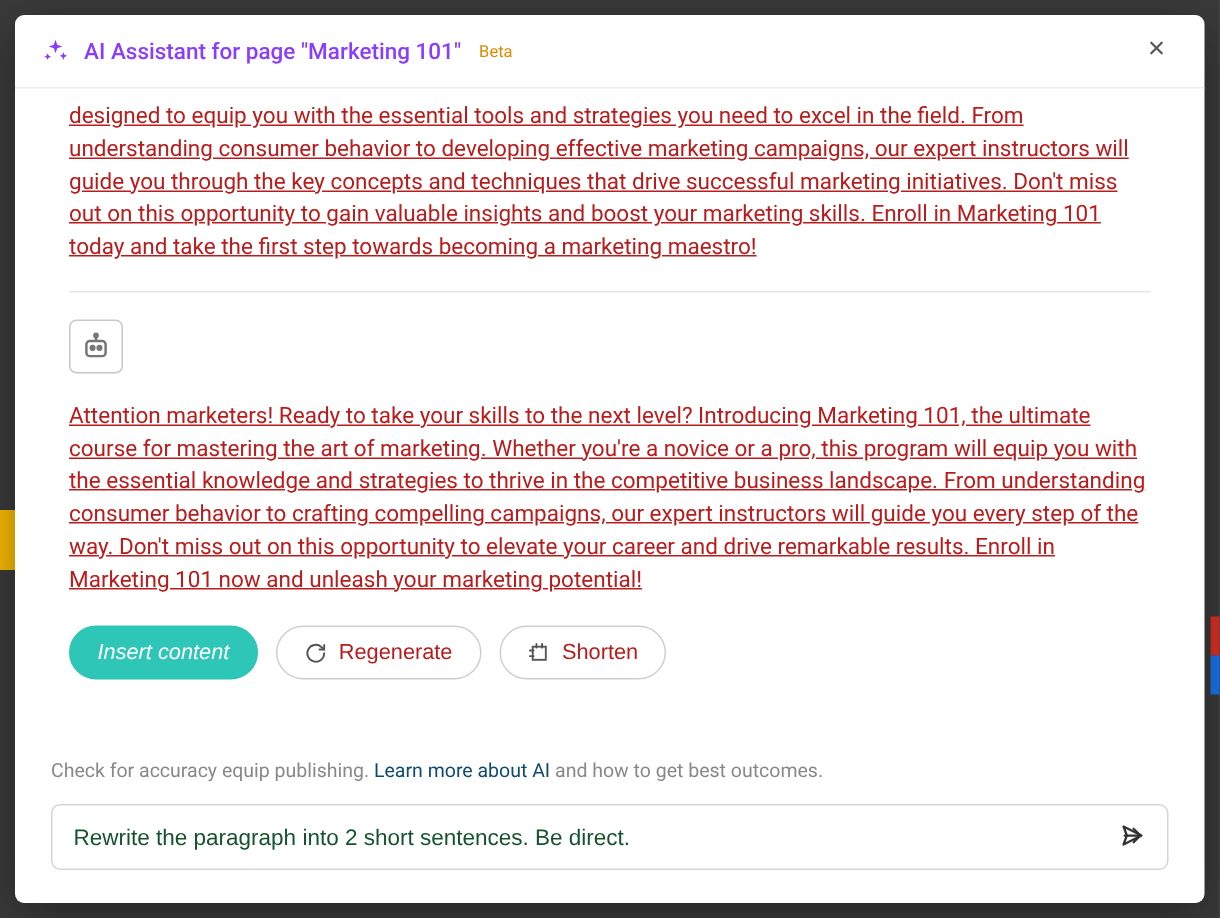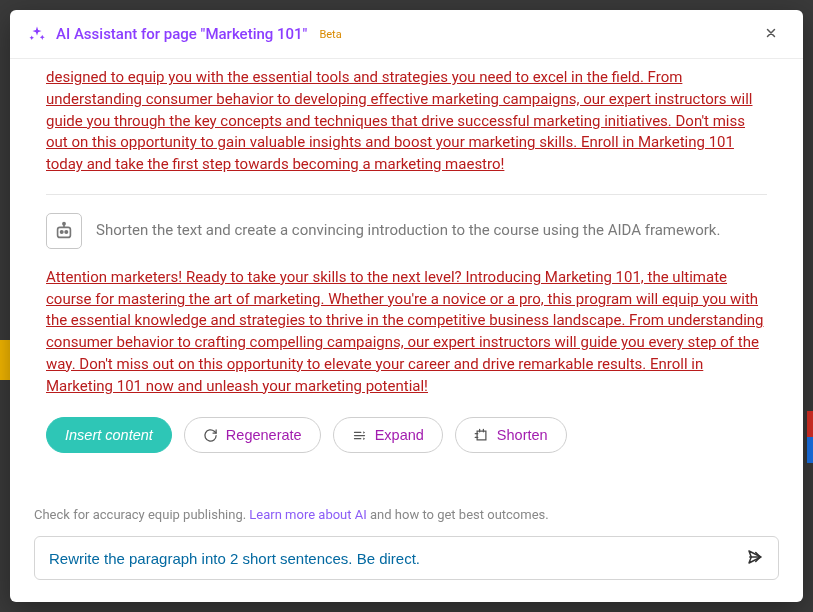--- a/index.html
+++ b/index.html
@@ -42,34 +42,34 @@
   .prompt-text { color:#7a7a7a; font-size:15px; line-height:1.4; }
 
   .actions { display:flex; gap:12px; margin-top:20px; margin-bottom:30px; }
   .btn {
     display:inline-flex; align-items:center; gap:8px;
     height:36px; padding:0 18px;
     border-radius:18px;
     font-size:14.5px;
     cursor:pointer;
     border:1.5px solid #cfcfcf;
-    background:#fff; color:#a21caf;
+    background:#fff; color:#b91c1c;
   }
   .btn.primary { background:#2ec6b6; border-color:#2ec6b6; color:#fff;font-style:italic; }
   .btn .ico { display:flex; align-items:center; }
 
   .footer-note { color:#888; font-size:13px; padding:4px 24px 14px 24px; }
-  .footer-note a { color:#8b5cf6; text-decoration:none; }
+  .footer-note a { color:#0c4a6e; text-decoration:none; }
 
   .input-bar { padding:0 24px 22px 24px; }
   .input-field {
     width:100%; height:44px;
     border:1.5px solid #d5d5d5; border-radius:6px;
     padding:0 46px 0 14px;
-    font-size:15px; color:#0369a1;
+    font-size:15px; color:#14532d;
     outline:none;
   }
   .input-wrap { position:relative; }
   .send-btn {
     position:absolute; right:10px; top:50%; transform:translateY(-50%);
     width:28px; height:28px; border:none; background:transparent; cursor:pointer;
     display:flex; align-items:center; justify-content:center;
   }
 
   
@@ -115,46 +115,36 @@
     <div class="prompt-row">
       <div class="bot-icon-box">
         <svg width="22" height="22" viewBox="0 0 24 24" fill="none" stroke="#777" stroke-width="1.8">
           <rect x="5" y="8" width="14" height="11" rx="2.5"></rect>
           <circle cx="9.5" cy="13" r="1.3" fill="#777"></circle>
           <circle cx="14.5" cy="13" r="1.3" fill="#777"></circle>
           <path d="M12 8V5"></path>
           <circle cx="12" cy="4" r="1.2" fill="#777"></circle>
         </svg>
       </div>
-      <div class="prompt-text">Shorten the text and create a convincing introduction to the course using the AIDA framework.</div>
     </div>
 
     <p class="para">Attention marketers! Ready to take your skills to the next level? Introducing Marketing 101, the ultimate course for mastering the art of marketing. Whether you're a novice or a pro, this program will equip you with the essential knowledge and strategies to thrive in the competitive business landscape. From understanding consumer behavior to crafting compelling campaigns, our expert instructors will guide you every step of the way. Don't miss out on this opportunity to elevate your career and drive remarkable results. Enroll in Marketing 101 now and unleash your marketing potential!</p>
 
     <div class="actions">
       <button class="btn primary">
         <span>Insert content</span>
       </button>
       <button class="btn">
         <span class="ico">
           <svg width="15" height="15" viewBox="0 0 24 24" fill="none" stroke="#555" stroke-width="2" stroke-linecap="round" stroke-linejoin="round">
               <path d="M21 12a9 9 0 1 1-3-6.7L21 8"></path>
               <path d="M21 3v5h-5"></path>
             </svg>
         </span>
         <span>Regenerate</span>
-      </button>
-      <button class="btn">
-        <span class="ico">
-          <svg width="15" height="15" viewBox="0 0 24 24" fill="none" stroke="#555" stroke-width="2" stroke-linecap="round">
-              <path d="M4 7h10M4 12h16M4 17h10"></path>
-              <path d="M18 5l3 2-3 2M18 15l3 2-3 2" fill="#555" stroke="none"></path>
-            </svg>
-        </span>
-        <span>Expand</span>
       </button>
       <button class="btn">
         <span class="ico">
           <svg width="15" height="15" viewBox="0 0 24 24" fill="none" stroke="#555" stroke-width="2" stroke-linecap="round">
               <rect x="5" y="5" width="14" height="14"></rect>
               <path d="M9 2v4M15 2v4M2 9h4M2 15h4"></path>
             </svg>
         </span>
         <span>Shorten</span>
       </button>

